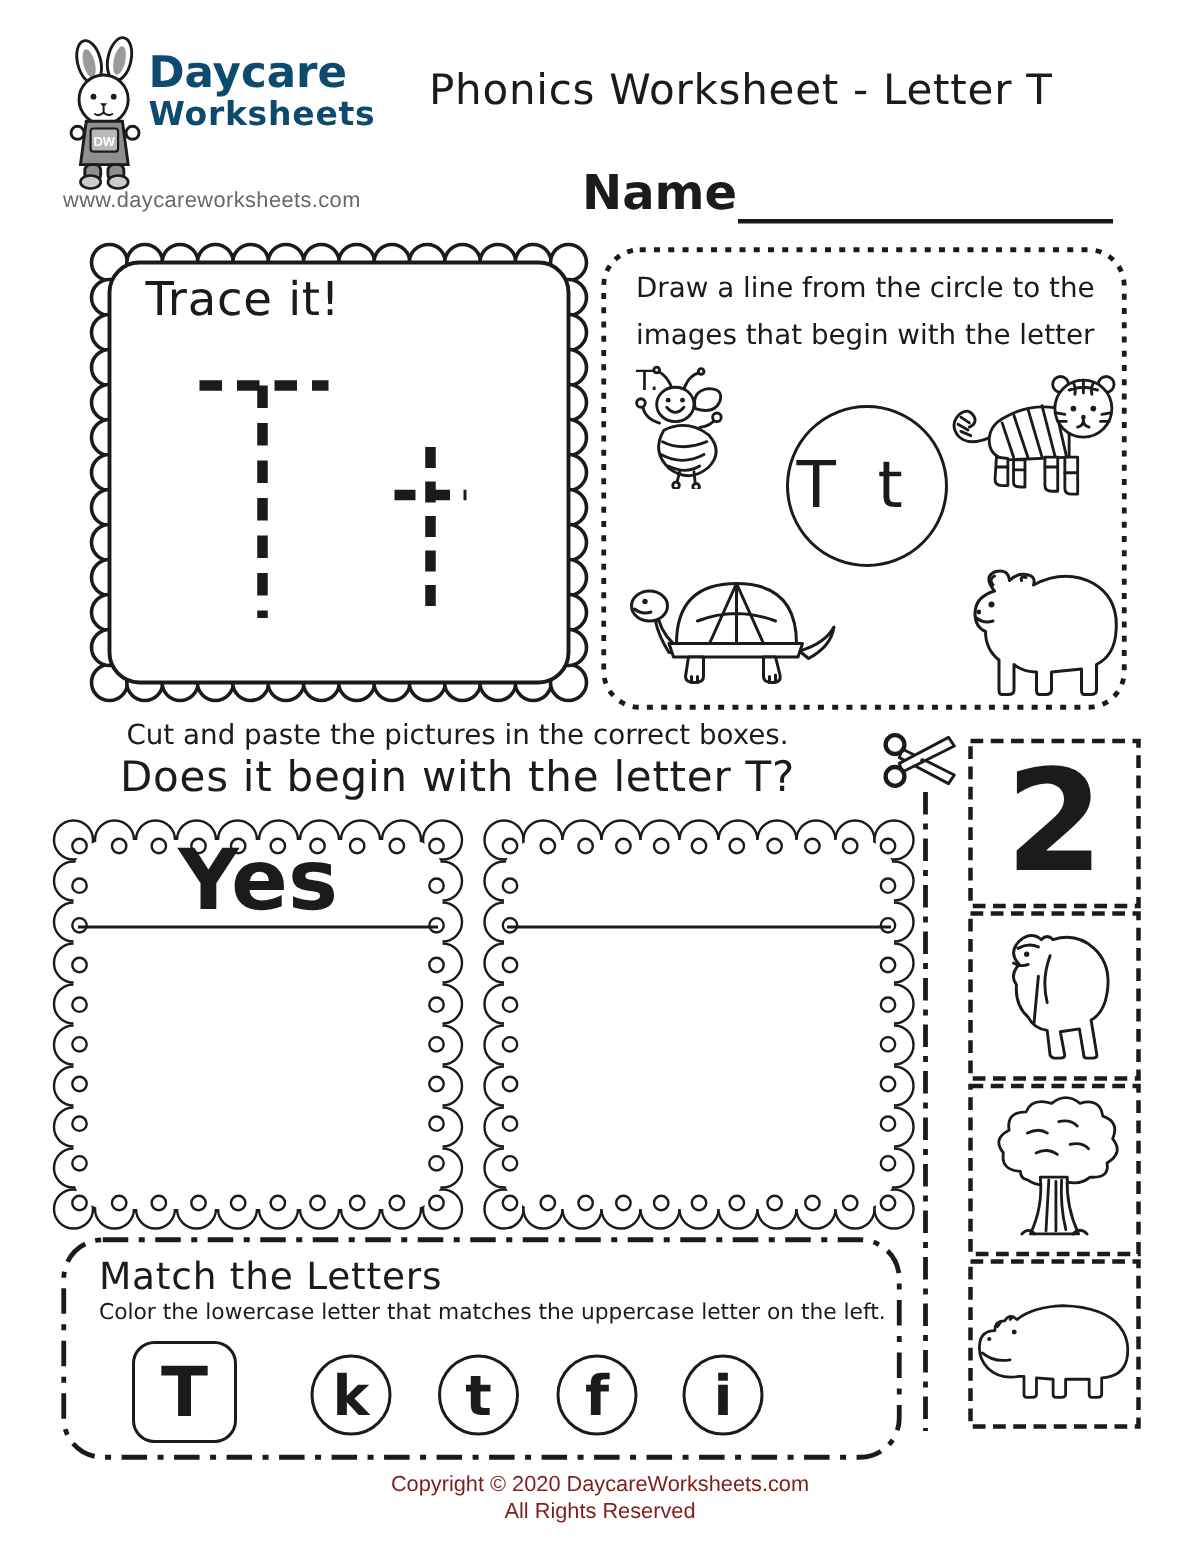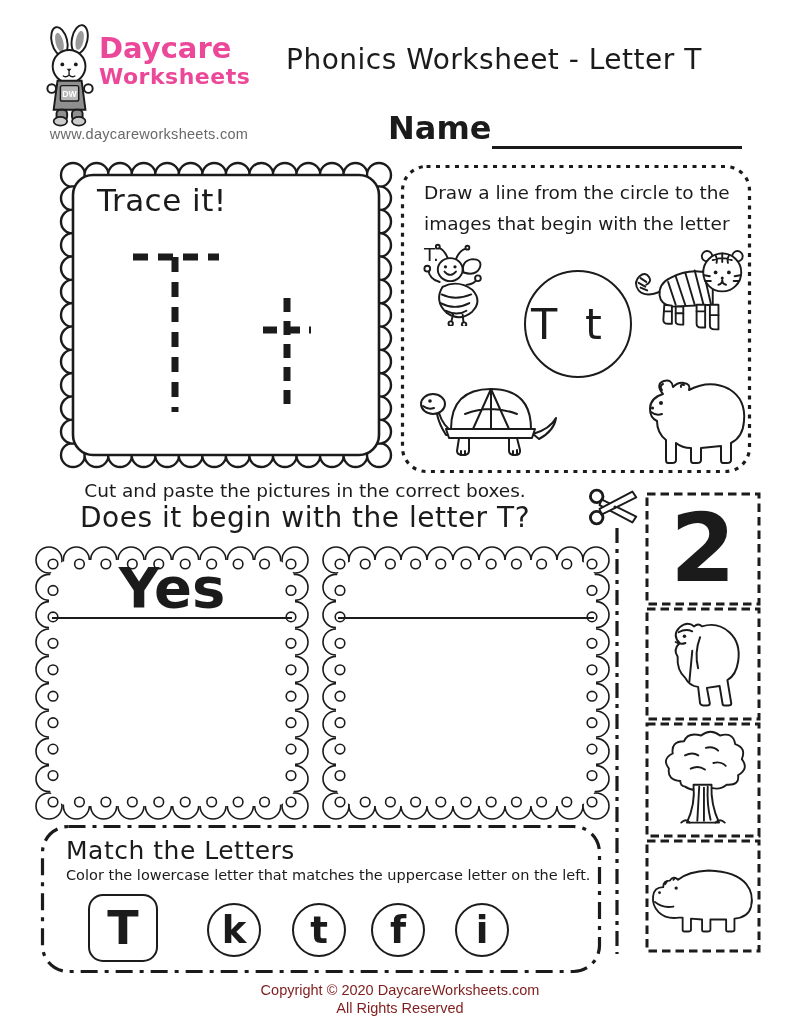--- a/index.html
+++ b/index.html
@@ -2,24 +2,24 @@
 <html><head>
 <meta charset="utf-8">
 <style>
   html,body{margin:0;padding:0;background:#e8e8e8;}
   .page{position:relative;width:800px;height:1035px;background:#ffffff;overflow:hidden;
         font-family:"DejaVu Sans",sans-serif;color:#1b1b1b;}
   .abs{position:absolute;}
   .comic{font-family:"DejaVu Sans",sans-serif;}
   .sans{font-family:"Liberation Sans",sans-serif;}
   
-  .brand{left:99px;top:34px;color:#ec4899;font-weight:700;line-height:1;}
+  .brand{left:99px;top:34px;color:#0c4a6e;font-weight:700;line-height:1;}
   .brand .l1{font-size:29px;}
   .brand .l2{font-size:22px;margin-top:3px;letter-spacing:.5px;}
-  .site-url{left:42px;top:126px;width:214px;text-align:center;font-size:14.5px;color:#686868;letter-spacing:.3px;}
+  .site-url{left:42px;top:126px;width:214px;text-align:left;font-size:14.5px;color:#686868;letter-spacing:.3px;}
   .title{left:286px;top:43px;width:476px;font-size:28px;font-weight:400;letter-spacing:.5px;}
   .name-label{left:388px;top:109px;font-size:32px;font-weight:600;}
   .name-line{left:492px;top:146px;width:250px;border-top:3px solid #1b1b1b;}
   
   svg .ln{fill:none;stroke:#1b1b1b;stroke-width:2;stroke-linecap:round;stroke-linejoin:round;}
   svg .fw{fill:#ffffff;stroke:#1b1b1b;stroke-width:2;stroke-linecap:round;stroke-linejoin:round;}
   svg .dk{fill:#1b1b1b;stroke:none;}
   svg .ring{fill:#fff;stroke:#1b1b1b;stroke-width:2.4;}
   svg .lring{fill:#fff;stroke:#1b1b1b;stroke-width:1.6;}
   svg .panel{fill:#fff;stroke:#1b1b1b;stroke-width:2.6;}

